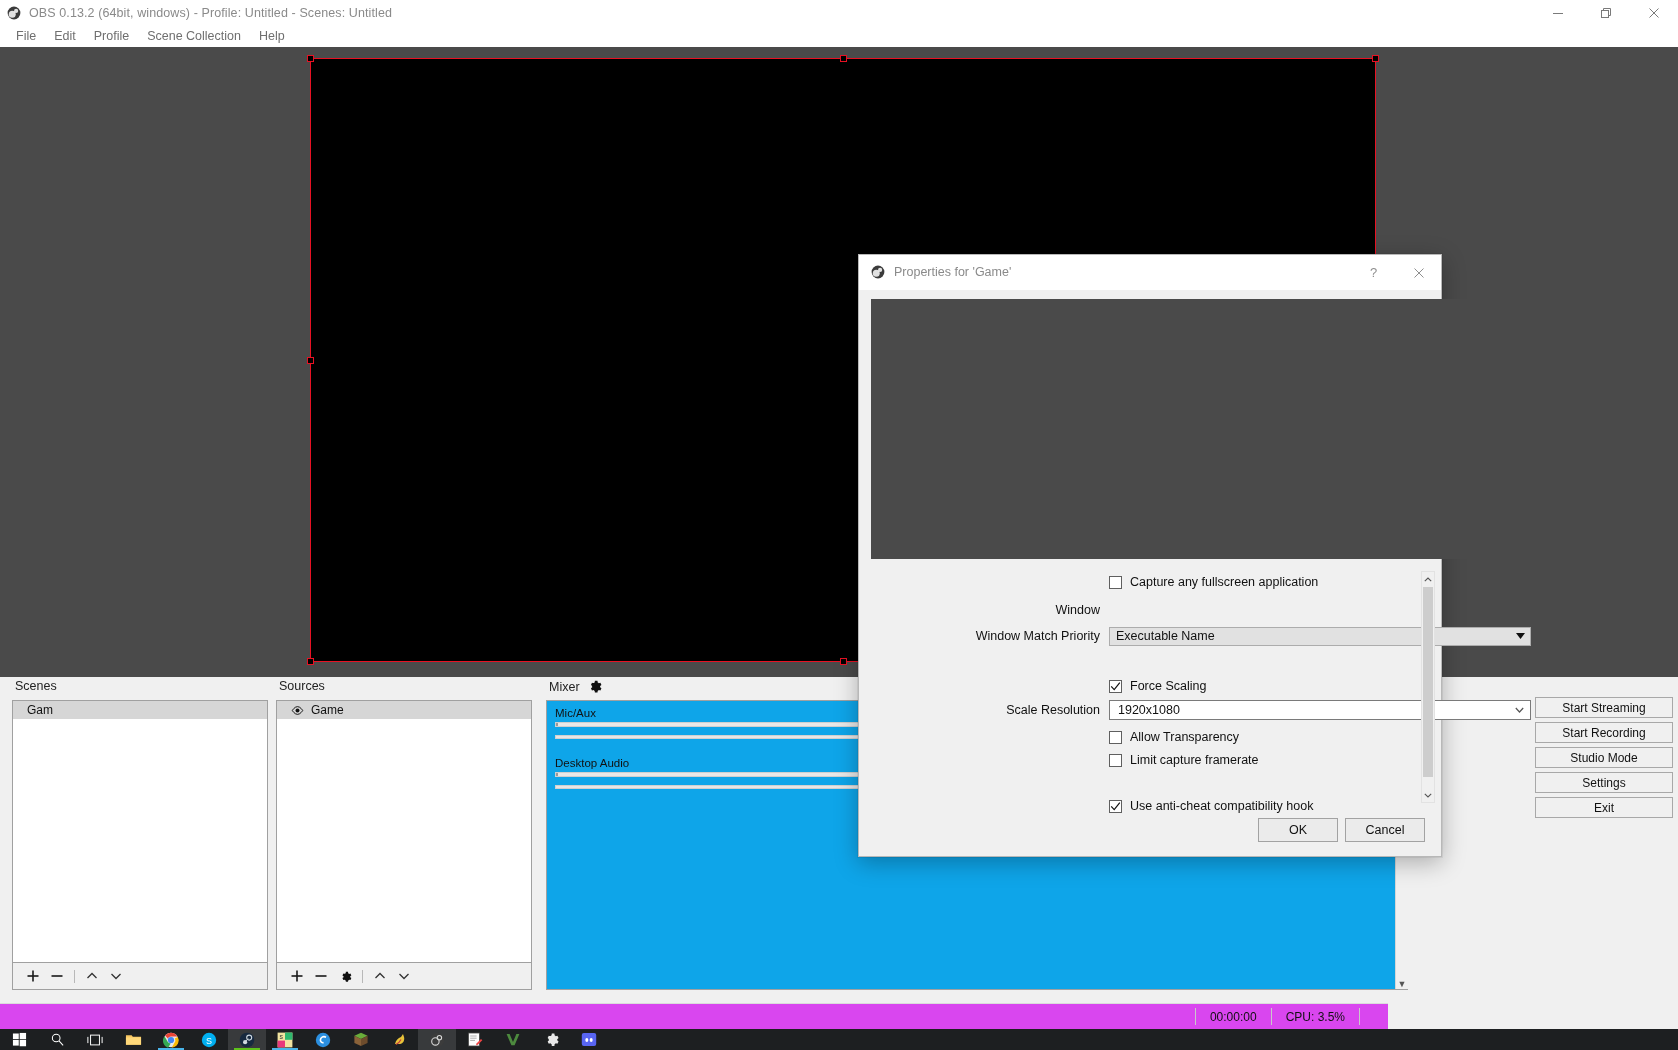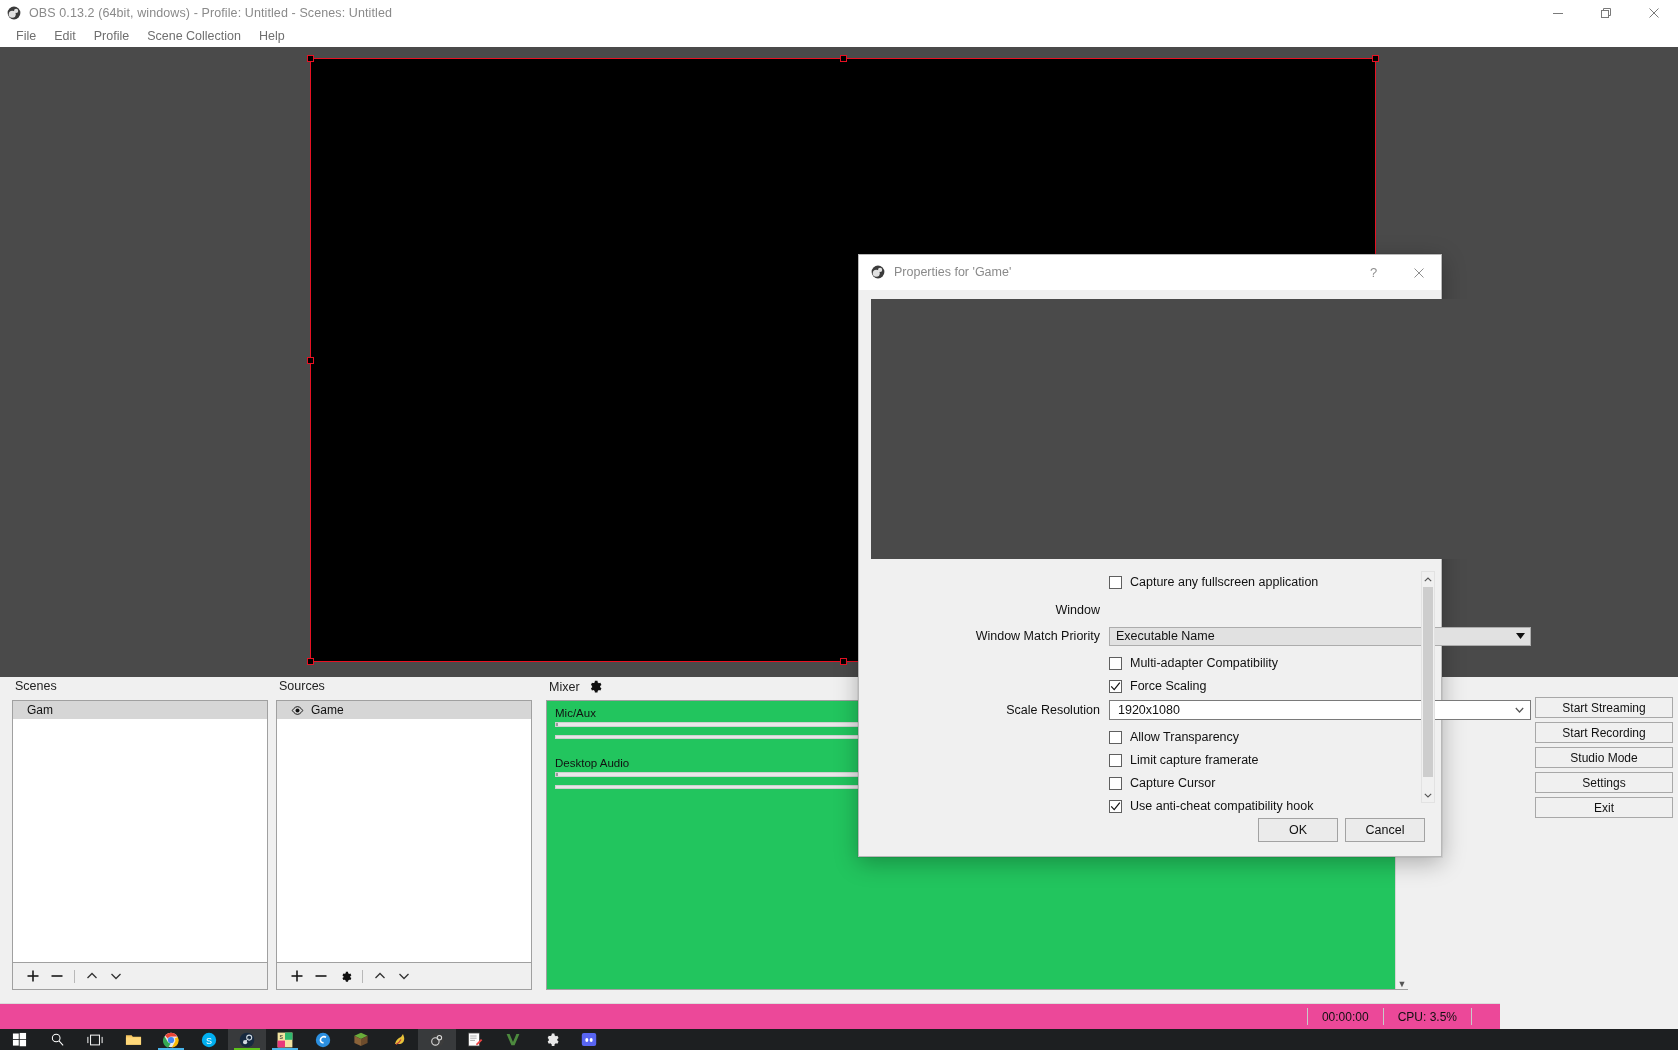--- a/index.html
+++ b/index.html
@@ -72,21 +72,21 @@
   }
   .list-row.selected { background:#d6d6d6; }
   .toolbar-strip {
     position:absolute; border:1px solid #a0a0a0; border-top:none;
     background:#f0f0f0; display:flex; align-items:center; gap:2px; padding-left:9px;
   }
   .tb-ico { width:22px; height:22px; display:flex; align-items:center; justify-content:center; color:#1a1a1a; }
   .tb-sep { width:1px; height:13px; background:#b8b8b8; margin:0 4px; }
 
   
-  .mixer-body { position:absolute; background:#22c55e; border:1px solid #a0a0a0; overflow:hidden; }
+  .mixer-body { position:absolute; background:#0ea5e9; border:1px solid #a0a0a0; overflow:hidden; }
   .mix-track { padding:6px 8px 2px 8px; }
   .mix-name { font-size:11.5px; color:#111; margin-bottom:3px; }
   .mix-meter { height:5px; background:#e8e8e8; border:1px solid #cfcfcf; position:relative; }
   .mix-meter i { position:absolute; left:0; top:0; bottom:0; width:2px; background:#9a9a9a; }
   .mix-slider { margin-top:8px; height:4px; background:#e6e6e6; border:1px solid #d0d0d0; }
   .mixer-scroll {
     position:absolute; width:13px; background:#f0f0f0; border-left:1px solid #d6d6d6;
     display:flex; flex-direction:column; justify-content:space-between; align-items:center;
   }
   .mixer-scroll span { font-size:9px; color:#555; }
@@ -94,22 +94,22 @@
   
   .ctrl-btn {
     position:absolute; height:21px; width:98px;
     border:1px solid #a8a8a8; background:#f0f0f0;
     font-size:12px; color:#111;
     display:flex; align-items:center; justify-content:center;
   }
 
   
   .statusbar {
-    position:absolute; left:0; top:1003px; width:1500px; height:26px;
-    background:#ec4899; border-top:1px solid #dcdcdc;
+    position:absolute; left:0; top:1003px; width:1388px; height:26px;
+    background:#d946ef; border-top:1px solid #dcdcdc;
     display:flex; align-items:center; justify-content:flex-end;
     font-size:12px; color:#111;
   }
   .status-cell { padding:0 14px; border-left:1px solid #c9c9c9; height:17px; display:flex; align-items:center; }
 
   
   .taskbar {
     position:absolute; left:0; top:1029px; width:1678px; height:21px;
     background:#1d1f21;
     display:flex; align-items:center;
@@ -508,24 +508,20 @@
             <span>Executable Name</span>
             <span class="arrow">
               <svg width="9" height="6" viewBox="0 0 9 6">
                   <polygon points="0,0 9,0 4.5,6" fill="#111"></polygon>
                 </svg>
             </span>
           </div>
         </div>
       </div>
 
-      <div class="frow cbrow" style="top:81px;">
-        <div class="cbox"></div>
-        <span class="cblabel">Multi-adapter Compatibility</span>
-      </div>
 
       <div class="frow cbrow" style="top:104px;">
         <div class="cbox">
           <svg width="11" height="11" viewBox="0 0 11 11">
               <polyline points="1.2,5.4 4.2,8.6 9.8,1.6" fill="none" stroke="#111" stroke-width="1.2"></polyline>
             </svg>
         </div>
         <span class="cblabel">Force Scaling</span>
       </div>
 
@@ -546,24 +542,20 @@
       <div class="frow cbrow" style="top:155px;">
         <div class="cbox"></div>
         <span class="cblabel">Allow Transparency</span>
       </div>
 
       <div class="frow cbrow" style="top:178px;">
         <div class="cbox"></div>
         <span class="cblabel">Limit capture framerate</span>
       </div>
 
-      <div class="frow cbrow" style="top:201px;">
-        <div class="cbox"></div>
-        <span class="cblabel">Capture Cursor</span>
-      </div>
 
       <div class="frow cbrow" style="top:224px;">
         <div class="cbox">
           <svg width="11" height="11" viewBox="0 0 11 11">
               <polyline points="1.2,5.4 4.2,8.6 9.8,1.6" fill="none" stroke="#111" stroke-width="1.2"></polyline>
             </svg>
         </div>
         <span class="cblabel">Use anti-cheat compatibility hook</span>
       </div>
     </div>

